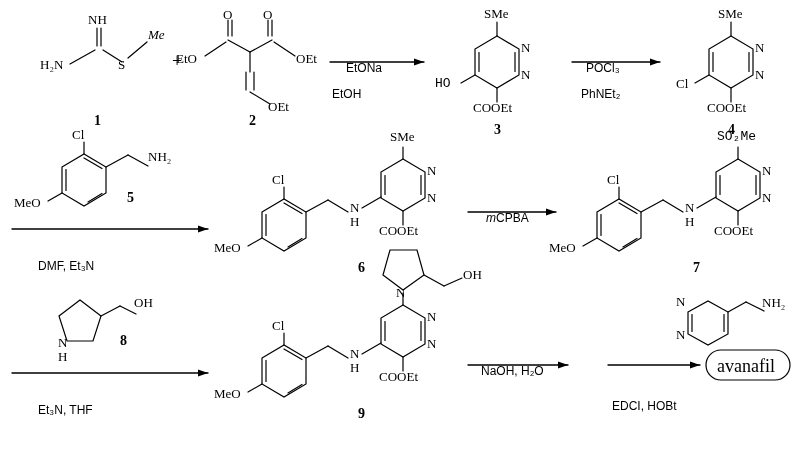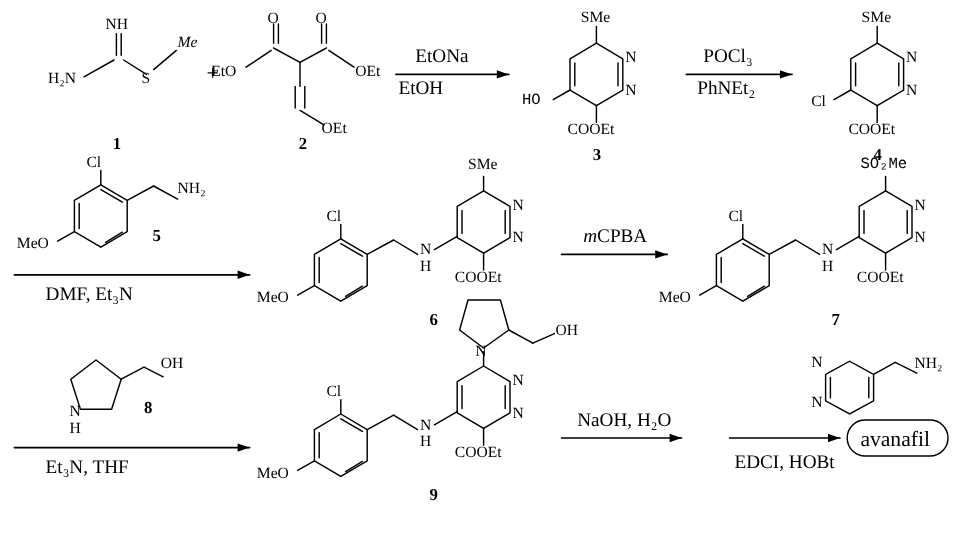--- a/index.html
+++ b/index.html
@@ -8,21 +8,21 @@
     background:#ffffff;
     font-family:"Liberation Serif", serif;
     color:#000;
     overflow:hidden;
     position:relative;
   }
   #scheme{position:absolute;left:0;top:0;width:800px;height:450px;}
   .lbl{position:absolute;white-space:nowrap;line-height:1;}
   .atom{font-family:"Liberation Serif", serif;font-size:13px;}
   .num{font-family:"Liberation Serif", serif;font-size:14px;font-weight:bold;}
-  .cond{font-family:Liberation Serif, serif;font-size:16px;}
+  .cond{font-family:Liberation Sans, sans-serif;font-size:12px;margin-top:22px;}
   .ital{font-style:italic;}
   .prod{font-family:"Liberation Serif", serif;font-size:18px;}
 </style>
 </head>
 <body>
 
 <div id="scheme">
 
   <svg width="800" height="450" viewBox="0 0 800 450" style="position:absolute;left:0;top:0;">
     <g stroke="#000" fill="none" stroke-width="1.2" stroke-linecap="round">

